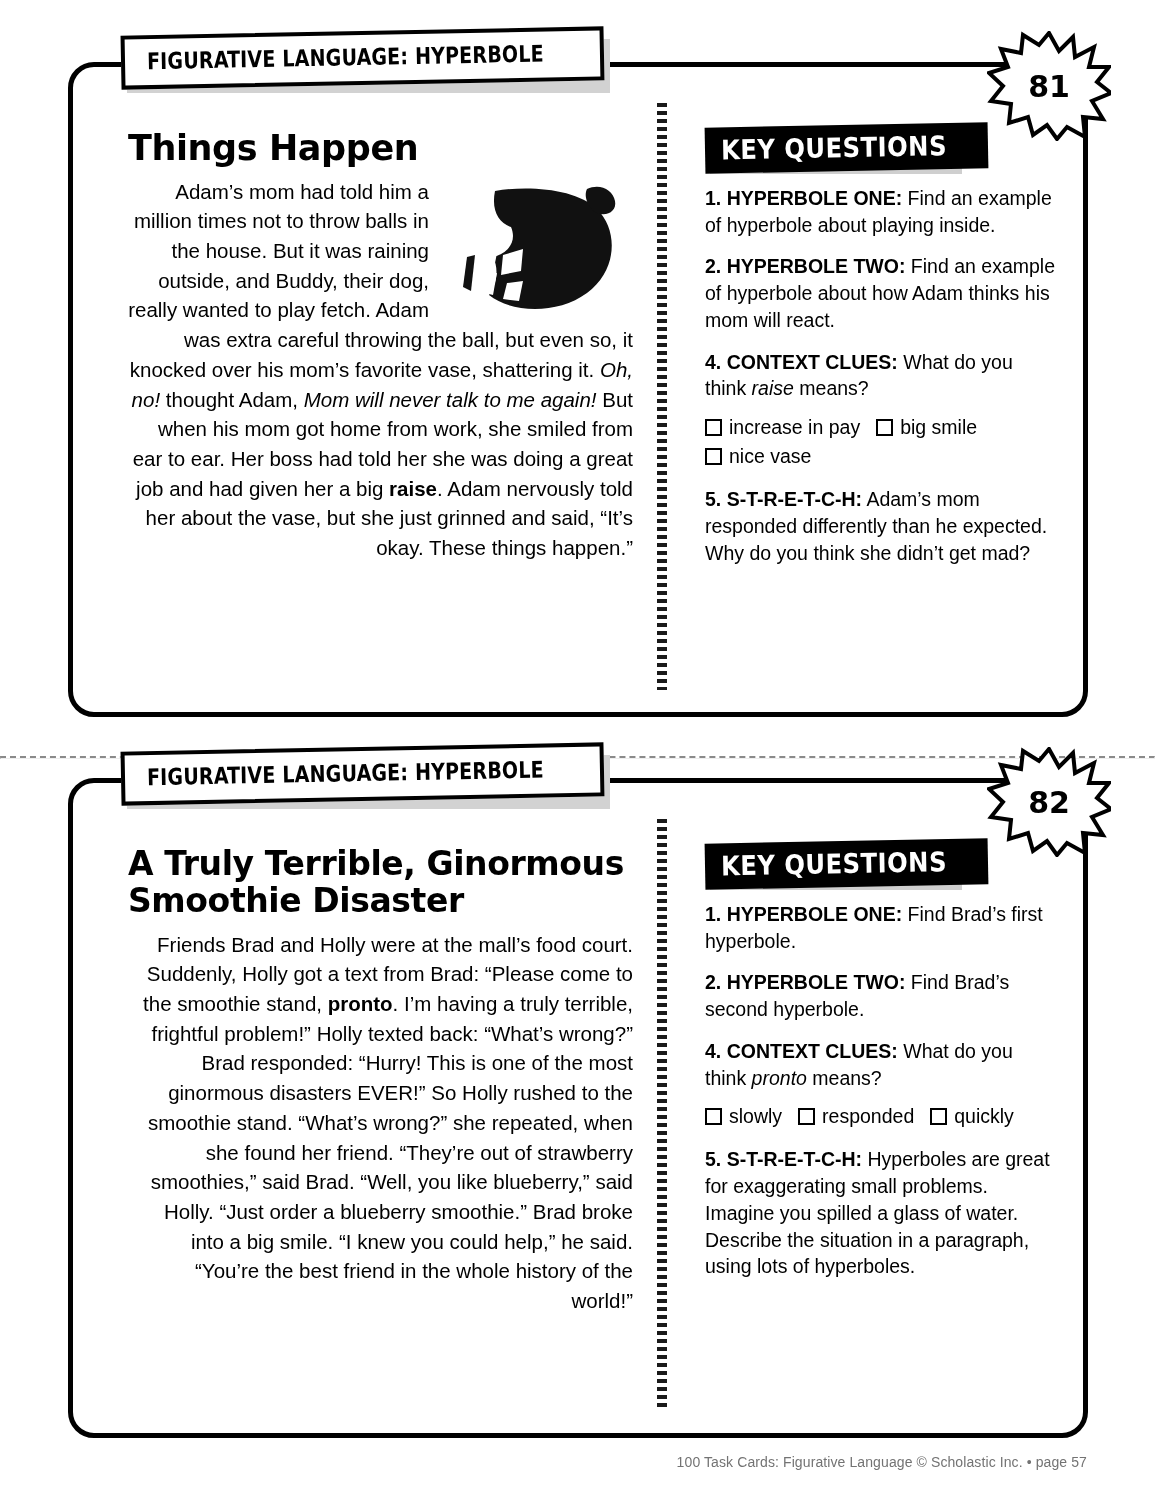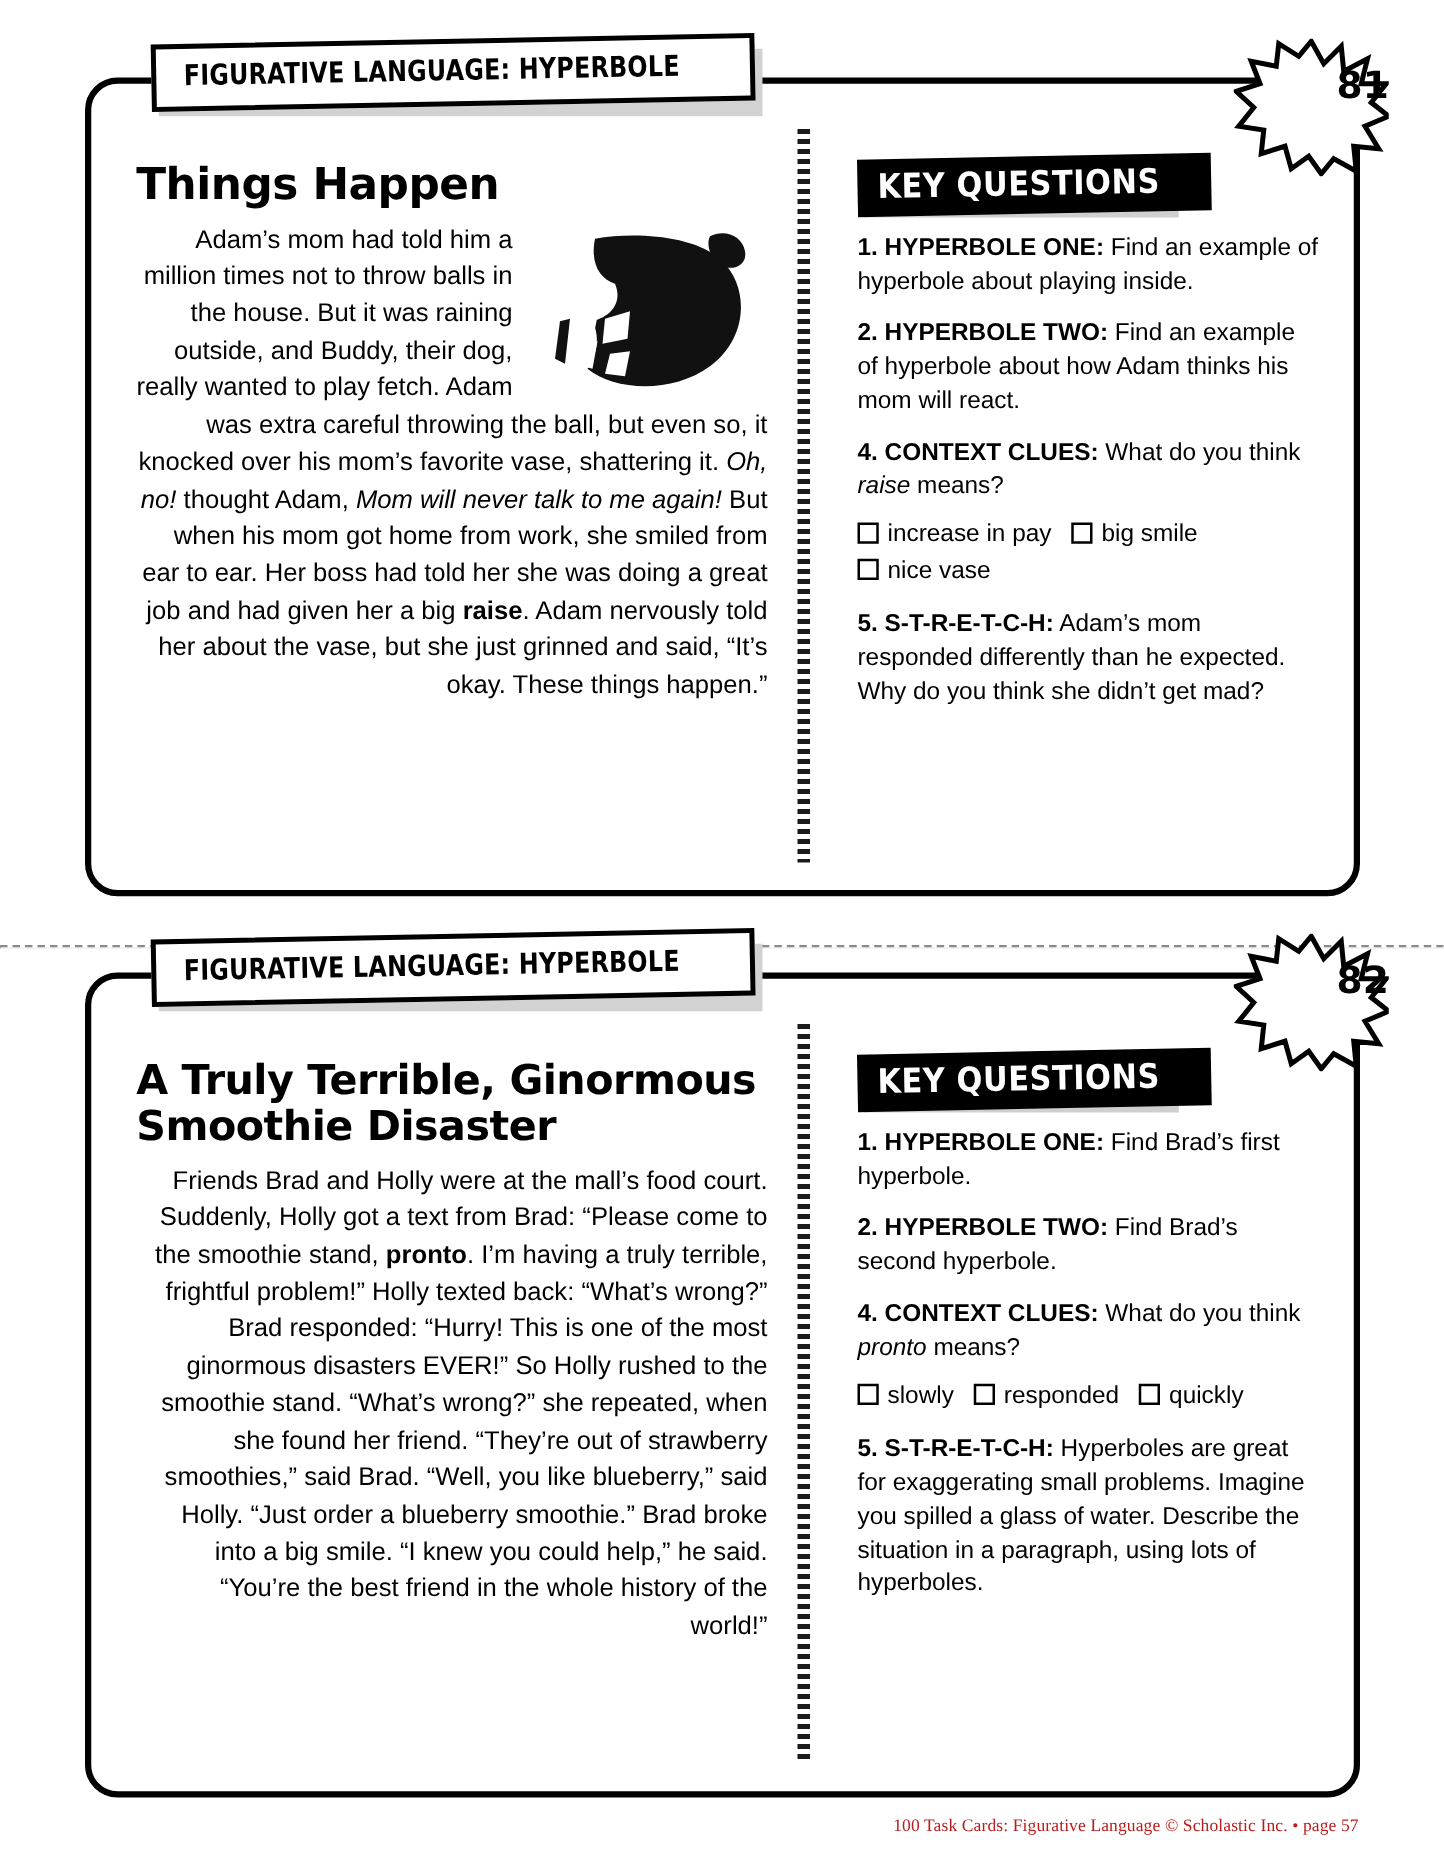--- a/index.html
+++ b/index.html
@@ -75,32 +75,33 @@
     position: absolute;
     right: -28px;
     top: -36px;
     width: 124px;
     height: 110px;
   }
   .burst svg { display: block; }
   .burst .num {
     position: absolute;
     left: 0; right: 0;
-    top: 20px;
-    text-align: right;
+    top: 38px;
+    text-align: center;
     font-family: "DejaVu Sans", sans-serif;
     font-weight: bold;
     font-size: 30px;
   }
 
   
   .cols {
     position: absolute;
     left: 0; top: 0; right: 0; bottom: 0;
     display: flex;
+    padding-left: 19px;
   }
   .col-left {
     width: 565px;
     padding: 62px 24px 20px 36px;
   }
   .col-div {
     width: 10px;
     margin-top: 36px;
     margin-bottom: 22px;
     background: repeating-linear-gradient(
@@ -193,23 +194,22 @@
     vertical-align: -2px;
     margin-right: 7px;
   }
 
   
   .footer {
     position: absolute;
     right: 68px;
     bottom: 30px;
     font-size: 14px;
-    color: #b91c1c;
+    color: #737373;
     letter-spacing: 0.1px;
-    font-family: Liberation Serif, serif;
   }
 </style>
 </head>
 <body>
 
 <div class="page">
 
   <hr class="cut-line">
 
   <div class="card" id="card-81">

